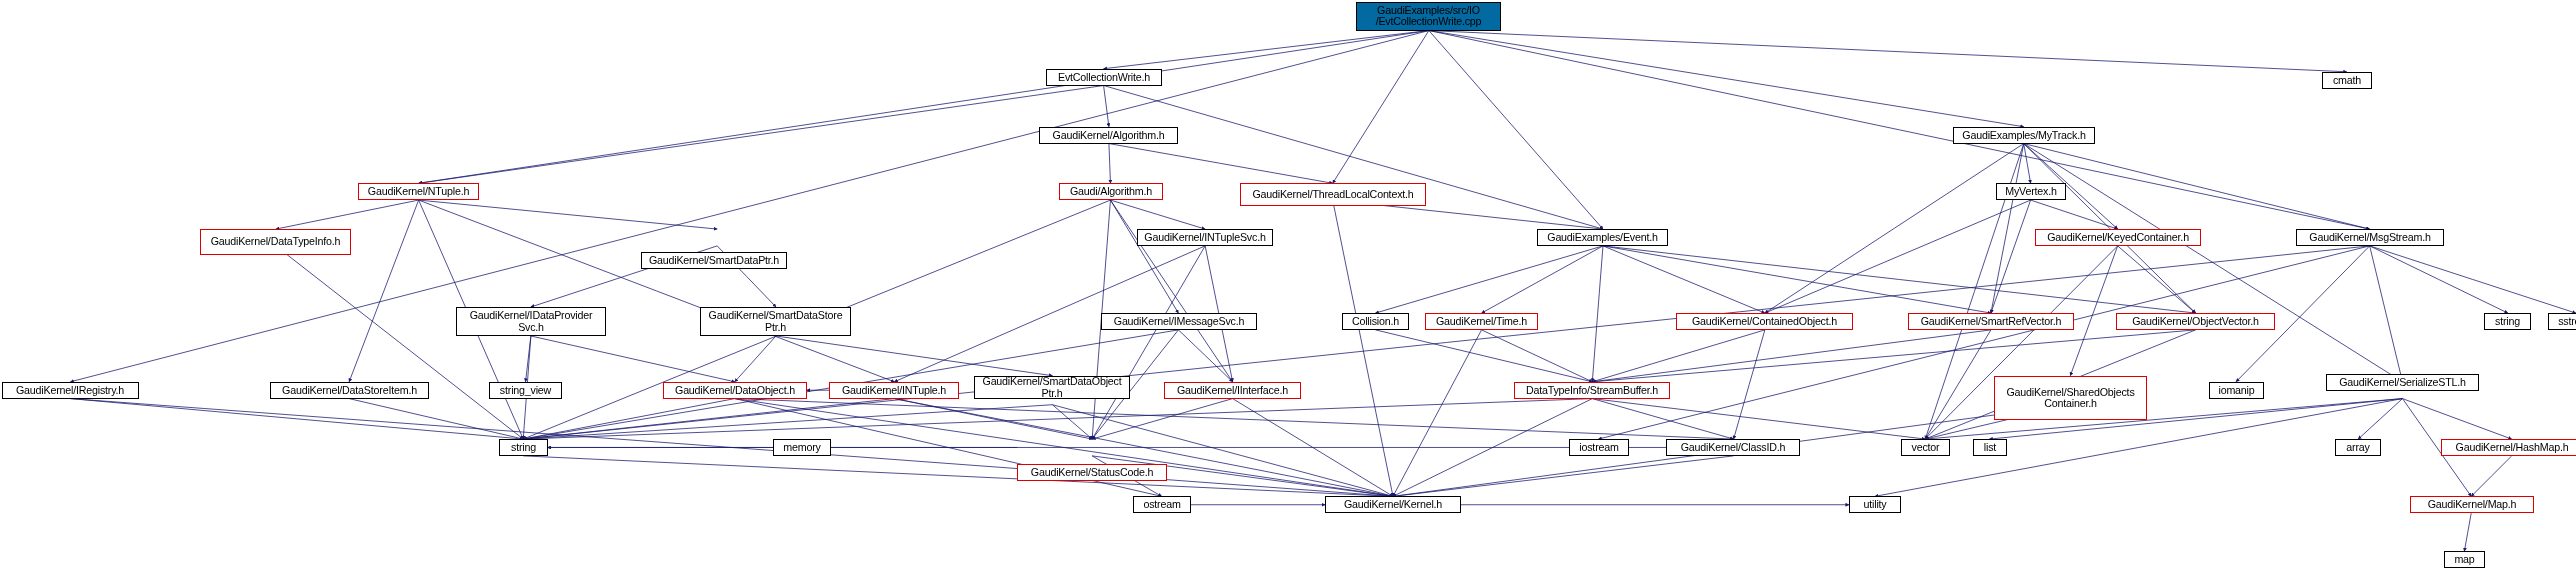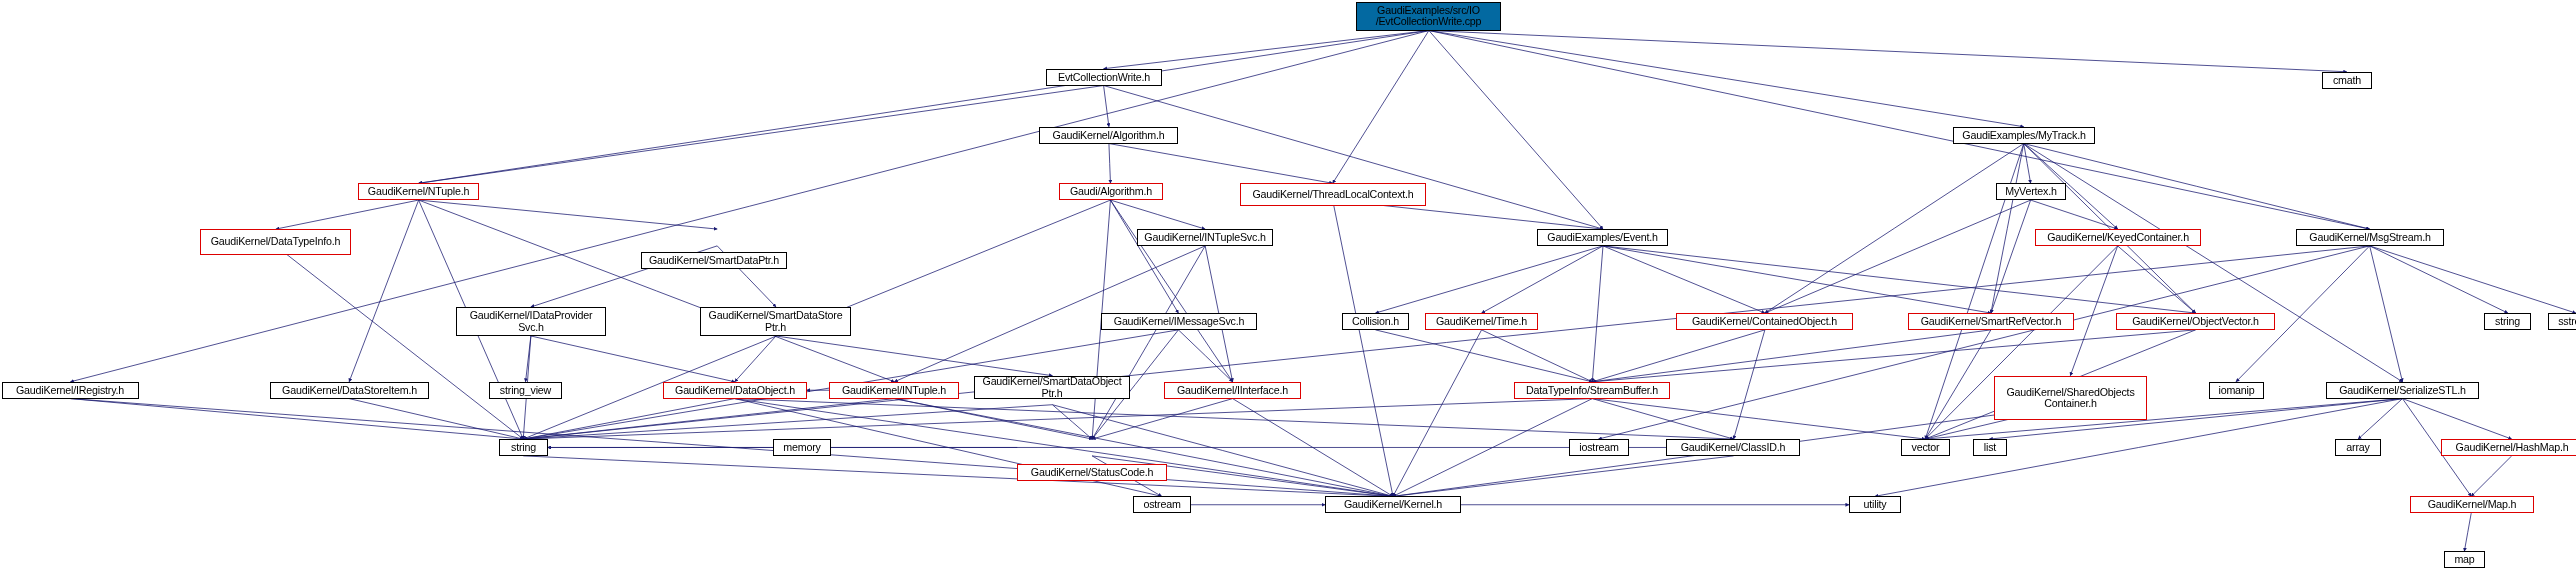--- a/index.html
+++ b/index.html
@@ -192,21 +192,21 @@
     <div class="node red" style="left: 1676px; top: 313px; width: 177px; height: 17px;">GaudiKernel/ContainedObject.h</div>
     <div class="node red" style="left: 1425px; top: 313px; width: 113px; height: 17px;">GaudiKernel/Time.h</div>
     <div class="node" style="left: 1342px; top: 313px; width: 67px; height: 17px;">Collision.h</div>
     <div class="node" style="left: 1101px; top: 313px; width: 156px; height: 17px;">GaudiKernel/IMessageSvc.h</div>
     <div class="node" style="left: 700px; top: 307px; width: 151px; height: 29px;">GaudiKernel/SmartDataStore
 Ptr.h</div>
     <div class="node" style="left: 456px; top: 307px; width: 150px; height: 29px;">GaudiKernel/IDataProvider
 Svc.h</div>
     <div class="node" style="left: 2484px; top: 313px; width: 47px; height: 17px;">string</div>
     <div class="node" style="left: 2548px; top: 313px; width: 57px; height: 17px;">sstream</div>
-    <div class="node" style="left: 2326px; top: 382px; width: 153px; height: 17px;">GaudiKernel/SerializeSTL.h</div>
+    <div class="node" style="left: 2326px; top: 374px; width: 153px; height: 17px;">GaudiKernel/SerializeSTL.h</div>
     <div class="node" style="left: 2209px; top: 382px; width: 55px; height: 17px;">iomanip</div>
     <div class="node red" style="left: 1994px; top: 376px; width: 153px; height: 44px;">GaudiKernel/SharedObjects
 Container.h</div>
     <div class="node red" style="left: 1514px; top: 382px; width: 156px; height: 17px;">DataTypeInfo/StreamBuffer.h</div>
     <div class="node red" style="left: 1164px; top: 382px; width: 137px; height: 17px;">GaudiKernel/IInterface.h</div>
     <div class="node" style="left: 974px; top: 376px; width: 156px; height: 23px;">GaudiKernel/SmartDataObject
 Ptr.h</div>
     <div class="node red" style="left: 829px; top: 382px; width: 130px; height: 17px;">GaudiKernel/INTuple.h</div>
     <div class="node red" style="left: 663px; top: 382px; width: 144px; height: 17px;">GaudiKernel/DataObject.h</div>
     <div class="node" style="left: 489px; top: 382px; width: 73px; height: 17px;">string_view</div>

